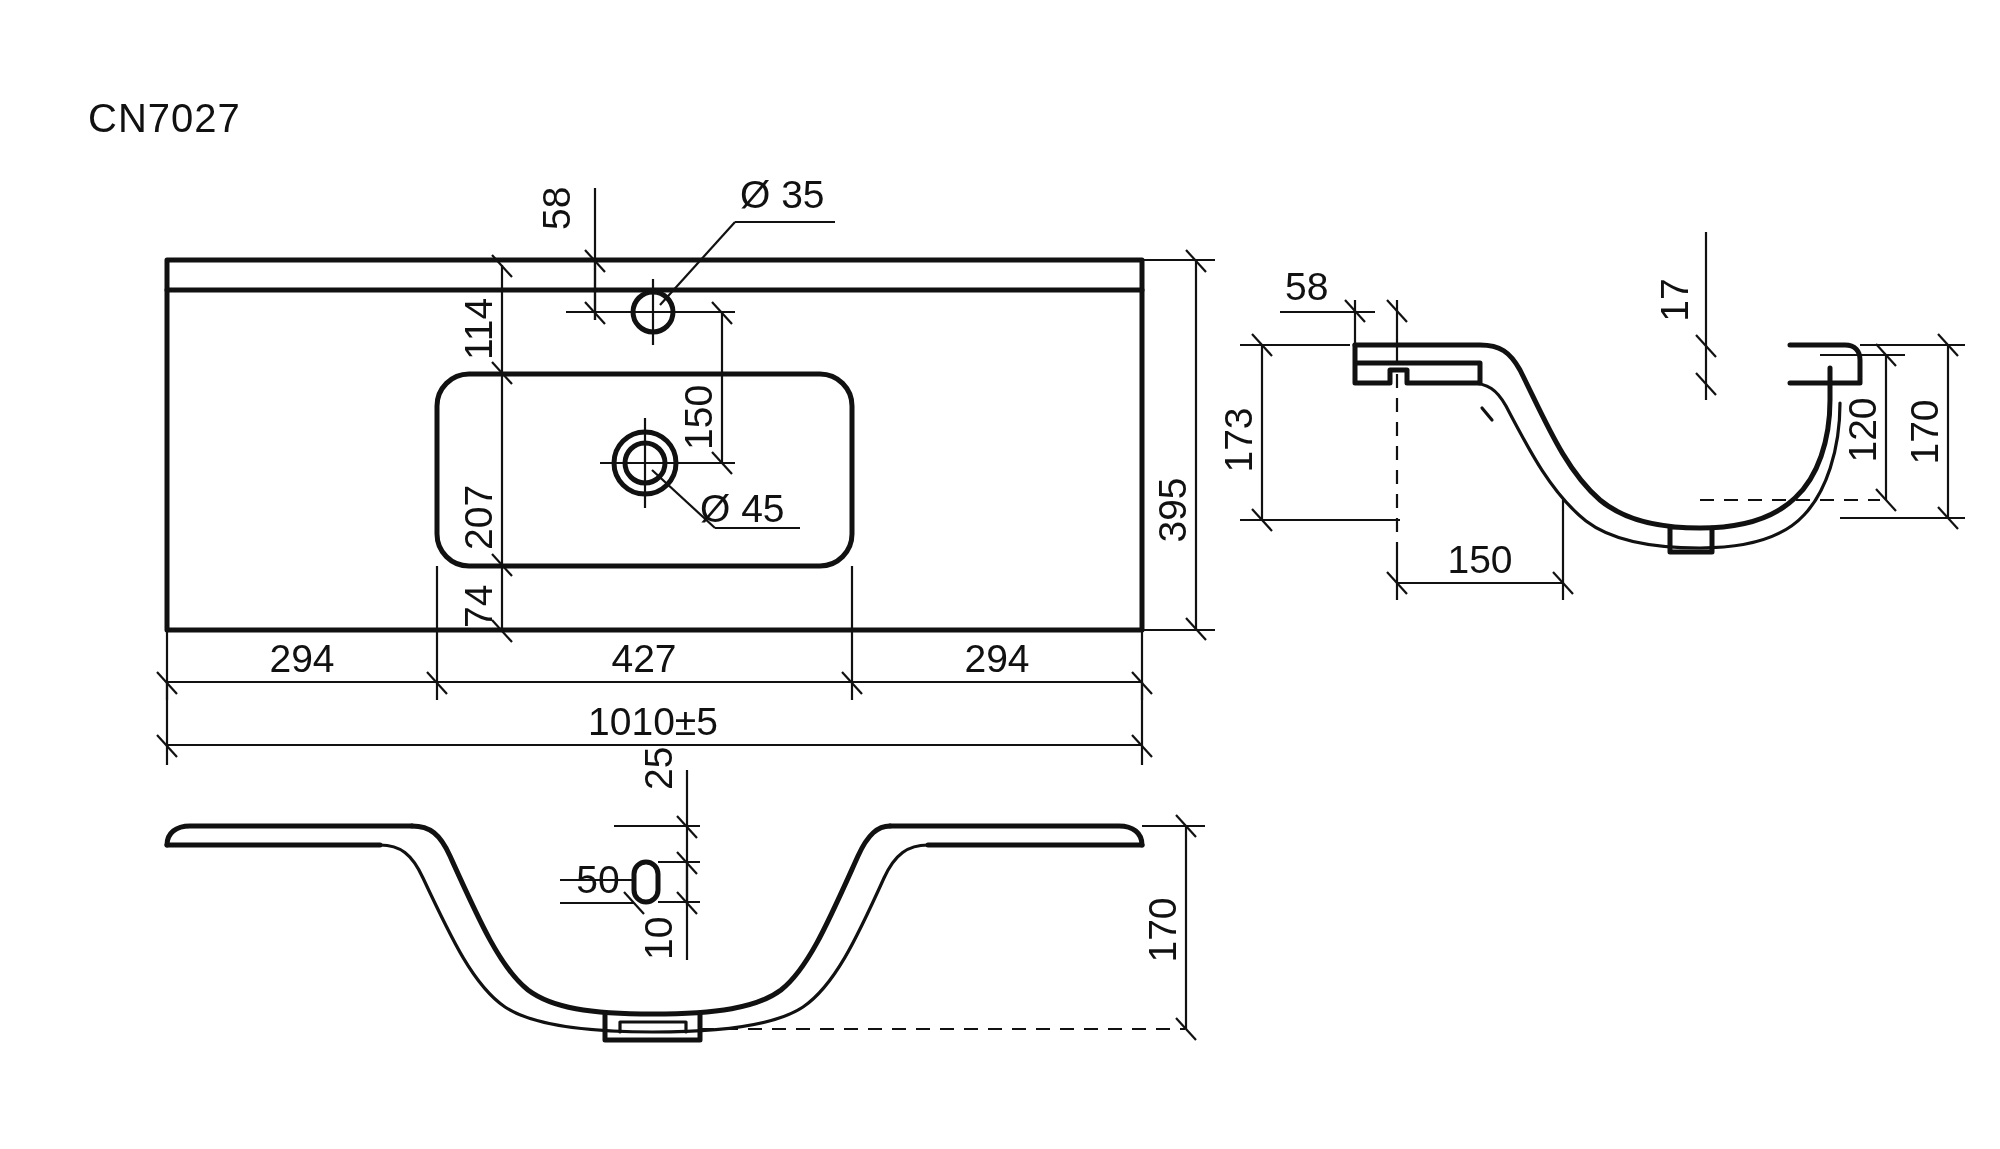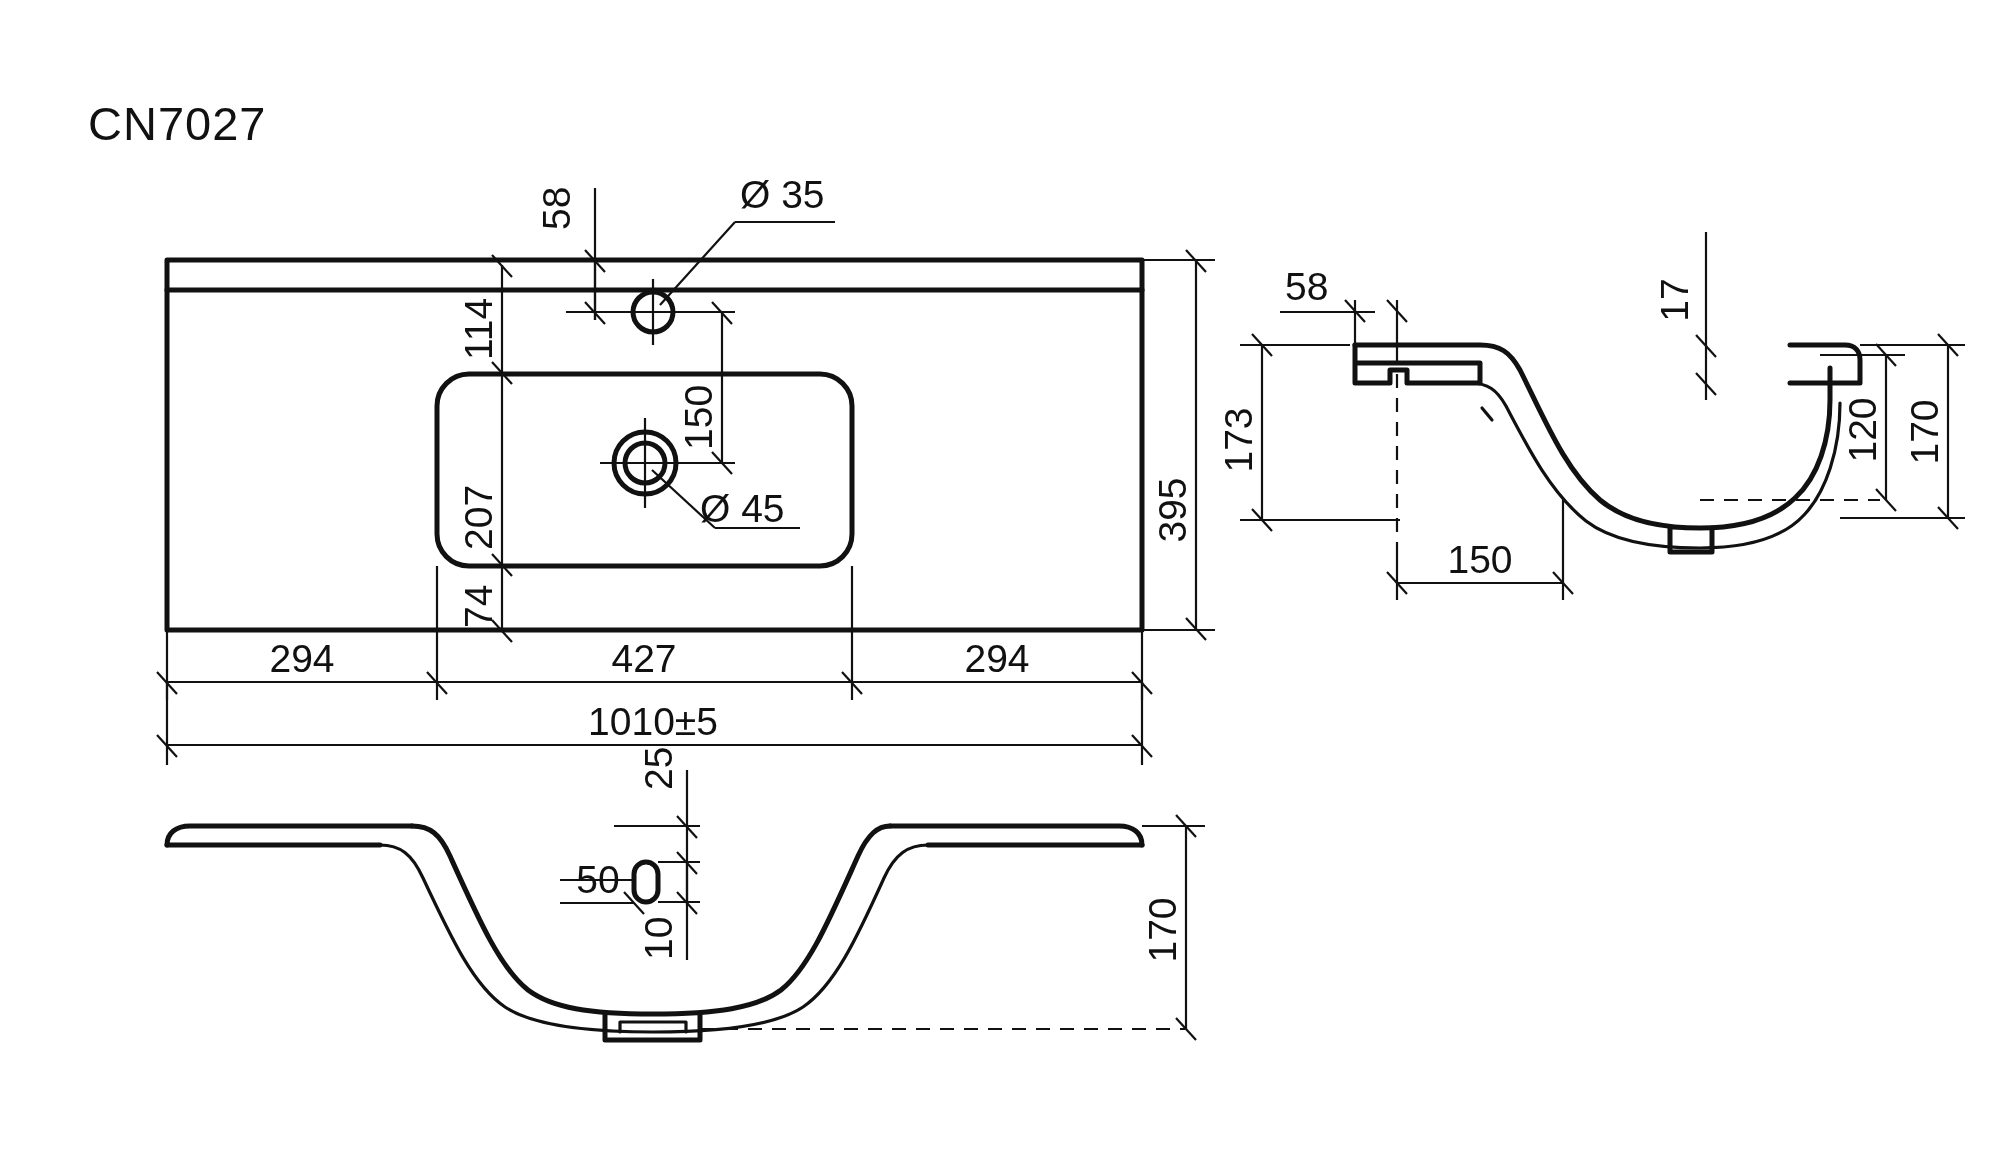--- a/index.html
+++ b/index.html
@@ -1,19 +1,19 @@
 <!DOCTYPE html>
 <html><head>
 <meta charset="utf-8">
 <style>
   html,body{margin:0;padding:0;background:#ffffff;}
   body{width:2000px;height:1149px;position:relative;overflow:hidden;
        font-family:"Liberation Sans", sans-serif;color:#111;}
   #sheet{position:absolute;inset:0;width:2000px;height:1149px;}
-  .title{position:absolute;left:88px;top:96px;font-size:47px;letter-spacing:1px;color:#111;}
+  .title{position:absolute;left:88px;top:96px;font-size:40px;letter-spacing:1px;color:#111;}
   svg{position:absolute;left:0;top:0;width:2000px;height:1149px;}
   text{font-family:"Liberation Sans", sans-serif;fill:#111;}
 </style>
 </head>
 <body>
 
 <div id="sheet">
 
   <div class="title">CN7027</div>
 

